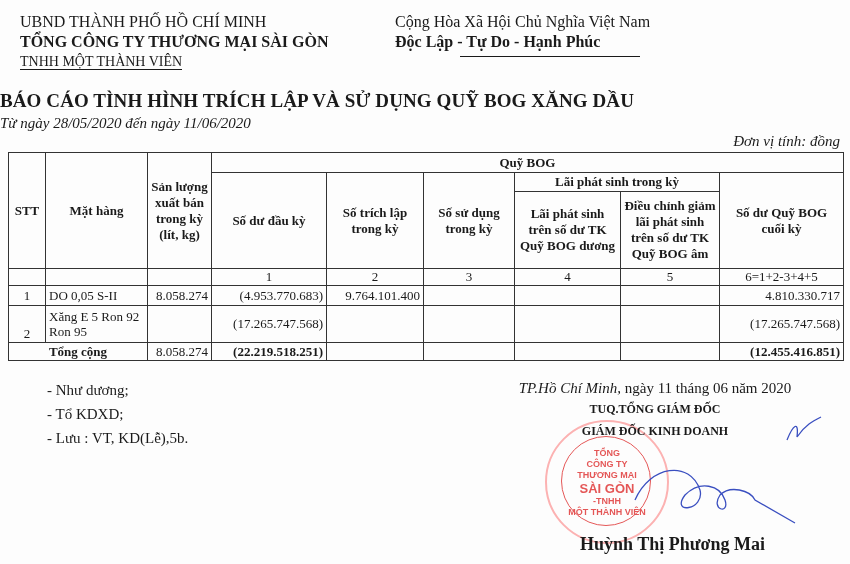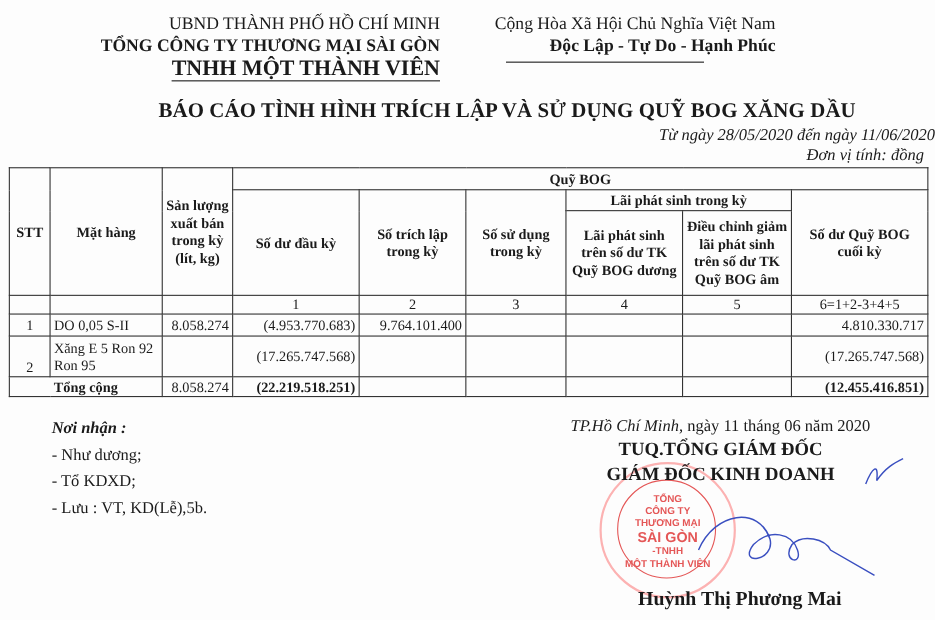--- a/index.html
+++ b/index.html
@@ -1,42 +1,42 @@
 <!DOCTYPE html>
 <html><head>
 <meta charset="utf-8">
 <style>
   html, body { margin:0; padding:0; background:#fdfdfd; }
   body { width:850px; height:564px; position:relative; overflow:hidden; font-family:"Liberation Serif","DejaVu Serif",serif; color:#1a1a1a; }
   .abs { position:absolute; }
-  .center { text-align:right; }
+  .center { text-align:left; }
   .hdr-left { left:20px; top:12px; width:380px; }
   .hdr-left .l1 { font-size:16px; line-height:20px; }
   .hdr-left .l2 { font-size:16px; font-weight:bold; line-height:20px; }
-  .hdr-left .l3 { font-size:20px; font-weight:bold; line-height:20px; }
+  .hdr-left .l3 { font-size:14px; font-weight:normal; line-height:20px; }
   .hdr-left .l3 span { border-bottom:1px solid #1a1a1a; }
   .hdr-right { left:395px; top:12px; width:310px; }
   .hdr-right .l1 { font-size:16px; line-height:20px; }
   .hdr-right .l2 { font-size:16px; font-weight:bold; line-height:20px; }
   .hdr-right .rule { width:180px; margin:4px auto 0; border-top:1px solid #1a1a1a; }
   .title { left:0; width:778px; top:90px; font-size:19px; font-weight:bold; letter-spacing:0.1px; }
   .subtitle { left:0; width:850px; top:115px; font-size:15px; font-style:italic; }
   .unit { right:10px; top:133px; font-size:15px; font-style:italic; }
   table.grid { position:absolute; left:8px; top:152px; border-collapse:collapse; font-size:13px; table-layout:fixed; }
   table.grid td, table.grid th { border:1.4px solid #333; padding:0 3px; }
   table.grid th { font-weight:bold; text-align:center; line-height:16px; }
   td.num { text-align:right;font-family:Liberation Serif, serif; }
   td.c { text-align:center; }
   td.b { font-weight:bold; }
   .recv { left:47px; top:378px; font-size:15px; line-height:24px; }
   .recv .h { font-weight:bold; font-style:italic; }
   .sign { left:475px; top:378px; width:360px; }
   .sign .date { font-size:15px; text-align:center; line-height:20px; }
   .sign .date i { font-style:italic; }
-  .sign .t1, .sign .t2 { font-size:17px; font-weight:bold; text-align:center; line-height:22px; }
+  .sign .t1, .sign .t2 { font-size:12px; font-weight:bold; text-align:center; line-height:22px; }
   .signer { left:580px; top:534px; font-size:18px; font-weight:bold; }
   .stamp { left:545px; top:420px; width:120px; height:120px; border:2px solid #fca5a5; border-radius:50%; color:#e03a3a; opacity:0.85; }
   .stamp .inner { position:absolute; left:14px; top:14px; width:88px; height:88px; border:1.5px solid #e03a3a; border-radius:50%; }
   .stamp .txt { position:absolute; left:0; width:120px; top:26px; text-align:center; font-family:"Liberation Sans",sans-serif; font-size:9px; font-weight:bold; line-height:11px; }
   .stamp .txt .big { font-size:13px; line-height:15px; }
   .sig-scribble { left:630px; top:455px; width:170px; height:70px; }
 </style>
 </head>
 <body>
 
@@ -129,21 +129,20 @@
     <td class="num b"></td>
     <td class="num b"></td>
     <td class="num b"></td>
     <td class="num b"></td>
     <td class="num b">(12.455.416.851)</td>
   </tr>
 </tbody>
   </table>
 
 <div class="abs recv">
-  <div class="h">Nơi nhận :</div>
   <div>- Như dương;</div>
   <div>- Tổ KDXD;</div>
   <div>- Lưu : VT, KD(Lễ),5b.</div>
 </div>
 
 <div class="abs stamp">
   <div class="inner"></div>
   <div class="txt">
     <div>TỔNG</div>
     <div>CÔNG TY</div>

